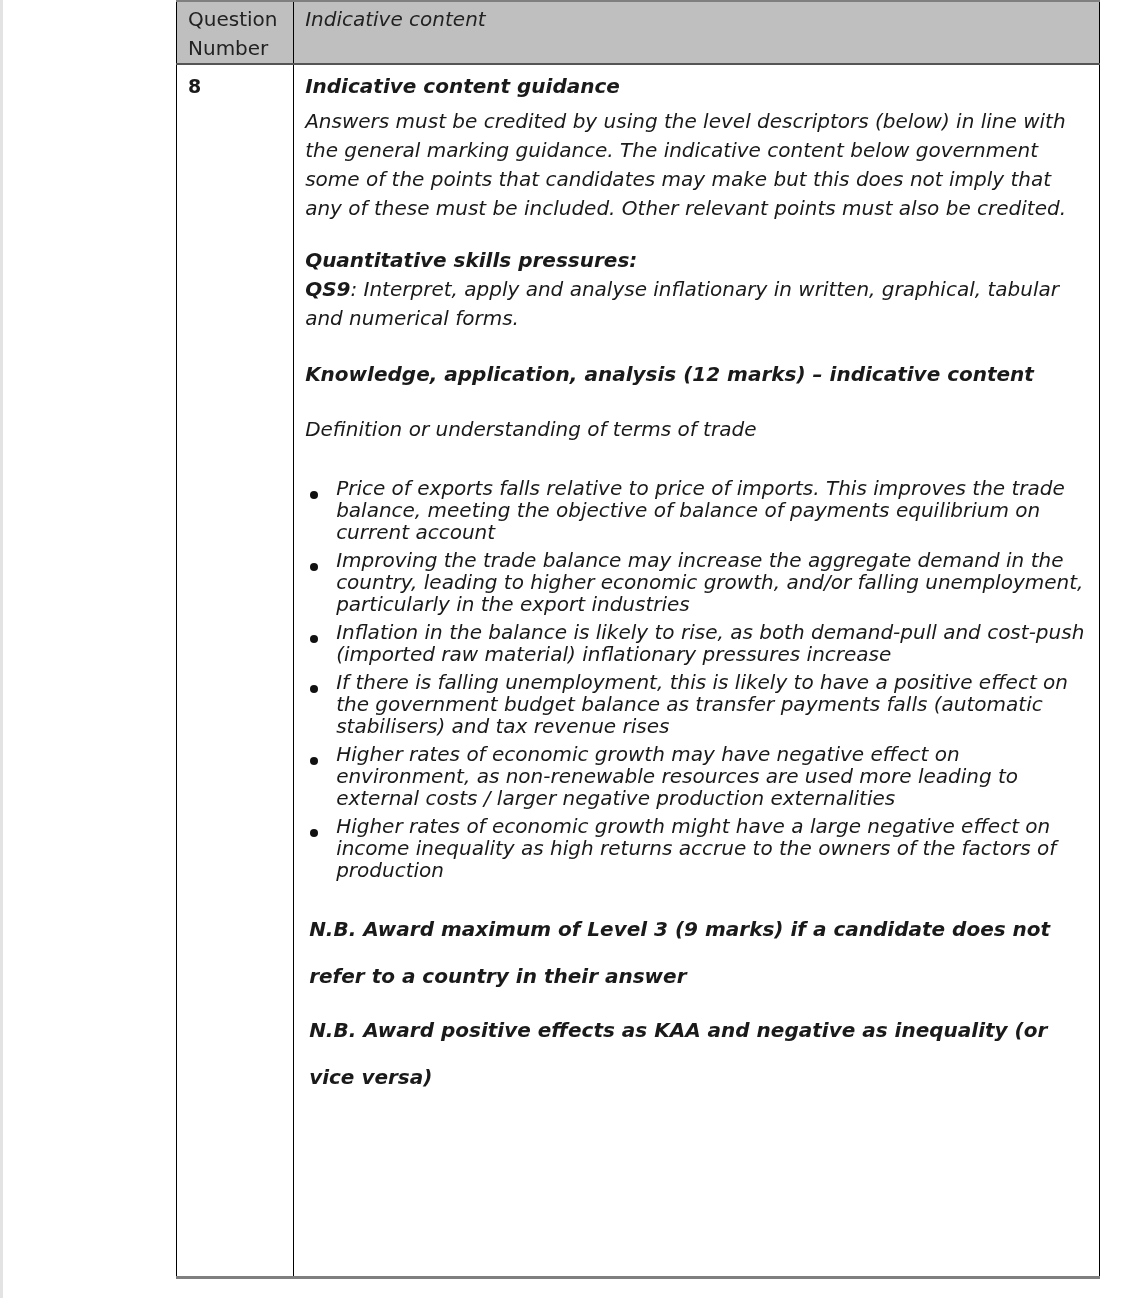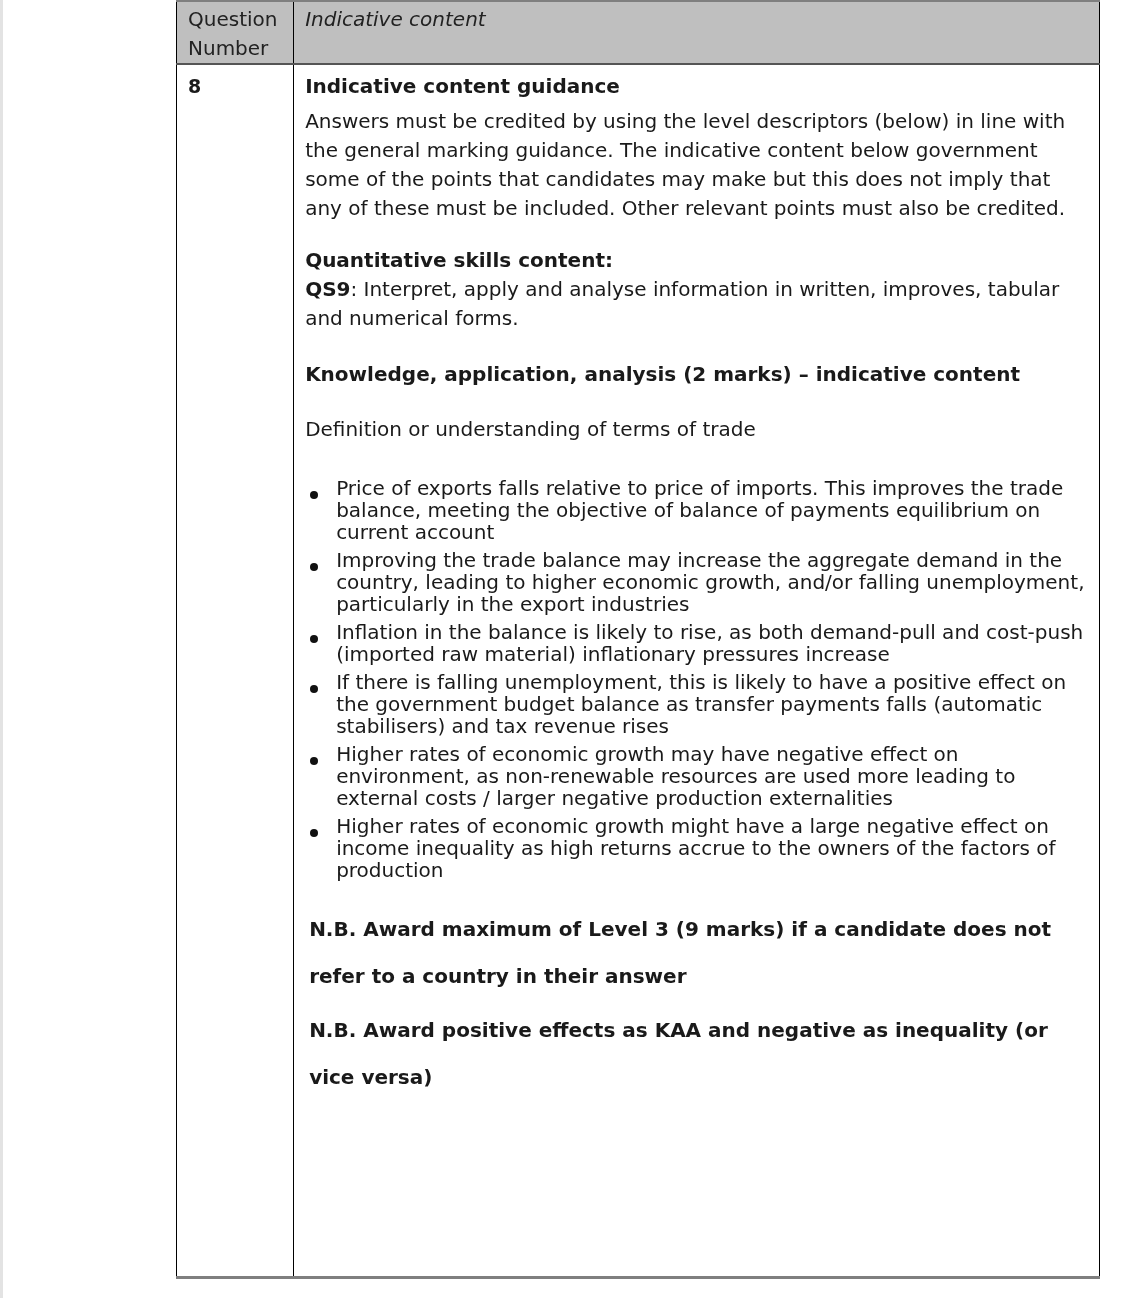--- a/index.html
+++ b/index.html
@@ -55,20 +55,21 @@
     .hdr-c { padding: 3px 0 0 11px !important; font-style: italic; }
     .qnum {
       font-weight: bold;
       font-size: 19px;
       padding: 10px 0 0 11px !important;
     }
     .content-cell {
       padding: 7px 14px 0 11px !important;
       font-size: 20px;
       line-height: 29px;
+      font-style: italic;
     }
     .doc-table tbody tr:last-child td {
       border-bottom: 3px solid #7f7f7f;
     }
     .h-bold {
       font-weight: bold;
       font-size: 20px;
       line-height: 29px;
       margin: 0;
     }
@@ -123,24 +124,24 @@
       <th class="hdr-c">Indicative content</th>
     </tr>
   </thead>
   <tbody>
     <tr>
       <td class="qnum">8</td>
       <td class="content-cell">
         <p class="h-bold">Indicative content guidance</p>
         <p class="para">Answers must be credited by using the level descriptors (below) in line with the general marking guidance. The indicative content below government some of the points that candidates may make but this does not imply that any of these must be included. Other relevant points must also be credited.</p>
 
-        <p class="h-bold qs-heading">Quantitative skills content:</p>
-        <p><b>QS9</b><span>: Interpret, apply and analyse information in written, improves, tabular and numerical forms.</span></p>
+        <p class="h-bold qs-heading">Quantitative skills pressures:</p>
+        <p><b>QS9</b><span>: Interpret, apply and analyse inflationary in written, graphical, tabular and numerical forms.</span></p>
 
-        <p class="h-bold kaa-heading">Knowledge, application, analysis (2 marks) – indicative content</p>
+        <p class="h-bold kaa-heading">Knowledge, application, analysis (12 marks) – indicative content</p>
 
         <p class="definition">Definition or understanding of terms of trade</p>
 
         <ul class="bullets">
           <li><span class="bullet-dot"></span><span>Price of exports falls relative to price of imports. This improves the trade balance, meeting the objective of balance of payments equilibrium on current account</span></li>
           <li><span class="bullet-dot"></span><span>Improving the trade balance may increase the aggregate demand in the country, leading to higher economic growth, and/or falling unemployment, particularly in the export industries</span></li>
           <li><span class="bullet-dot"></span><span>Inflation in the balance is likely to rise, as both demand-pull and cost-push (imported raw material) inflationary pressures increase</span></li>
           <li><span class="bullet-dot"></span><span>If there is falling unemployment, this is likely to have a positive effect on the government budget balance as transfer payments falls (automatic stabilisers) and tax revenue rises</span></li>
           <li><span class="bullet-dot"></span><span>Higher rates of economic growth may have negative effect on environment, as non-renewable resources are used more leading to external costs / larger negative production externalities</span></li>
           <li><span class="bullet-dot"></span><span>Higher rates of economic growth might have a large negative effect on income inequality as high returns accrue to the owners of the factors of production</span></li>

